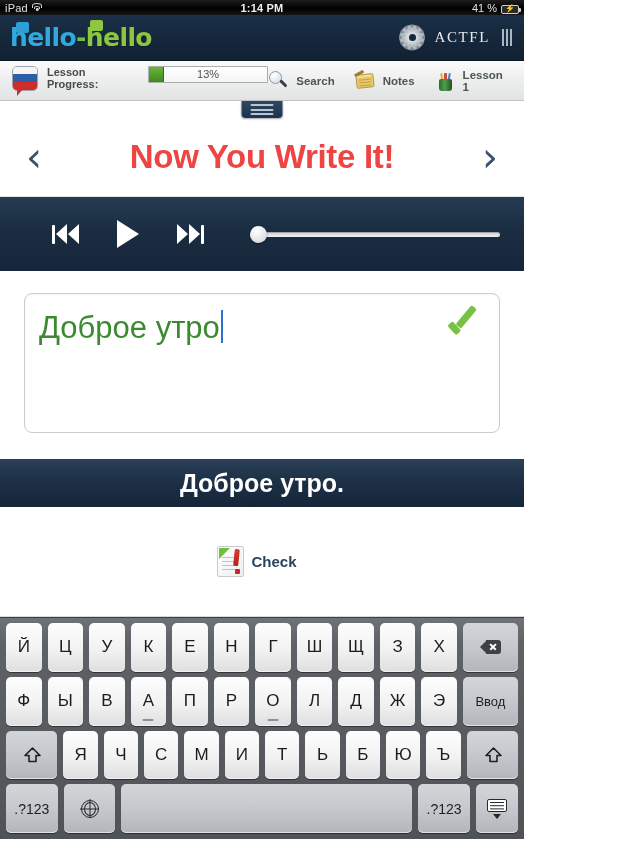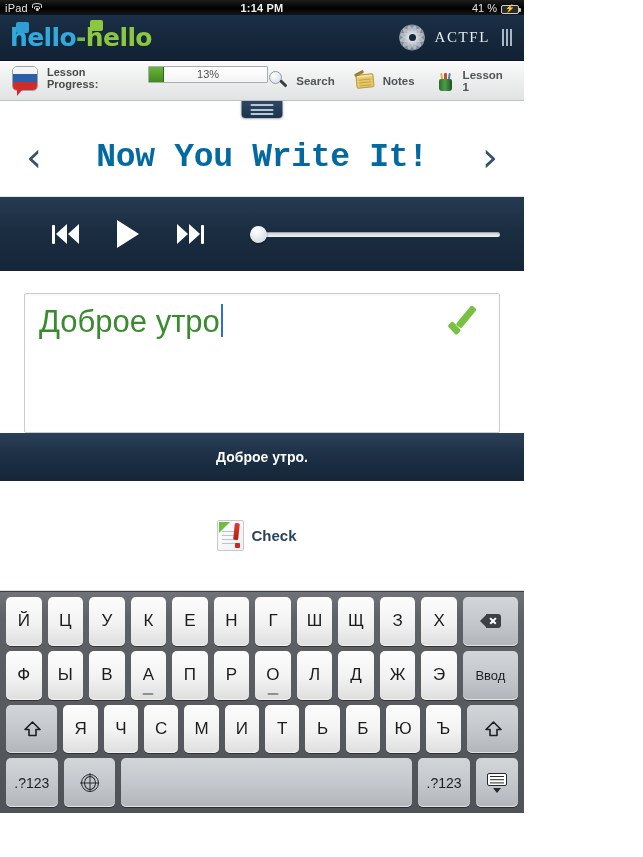--- a/index.html
+++ b/index.html
@@ -199,22 +199,22 @@
   .titlerow {
     position:absolute; left:0; right:0; top:17px; bottom:0;
     display:flex; align-items:center; justify-content:space-between;
     padding: 0 26px;
   }
   .navarrow {
     font-size:40px; color:#37526f; line-height:1; cursor:pointer;
     font-family:"DejaVu Sans", sans-serif; user-select:none;
   }
   .page-title {
-    font-size:33px; font-weight:bold; color:#0369a1; letter-spacing:-.3px;
-    font-family:Liberation Mono, monospace;
+    font-size:33px; font-weight:bold; color:#ef4444; letter-spacing:-.3px;
+    font-family:Liberation Sans, sans-serif;
   }
 
   
   .player {
     height:74px;
     background:linear-gradient(to bottom,#253b52 0%,#1b2d41 45%,#16263a 100%);
     display:flex; align-items:center; padding:0 24px 0 52px; gap:38px;
     box-shadow: 0 2px 3px rgba(0,0,0,.25);
   }
   .pbtn { cursor:pointer; display:flex; align-items:center; }
@@ -235,46 +235,47 @@
   }
   .scrub .knob {
     position:absolute; left:0; width:17px; height:17px; border-radius:50%;
     background:radial-gradient(circle at 40% 30%,#ffffff,#cdd2d7);
     box-shadow:0 1px 2px rgba(0,0,0,.5); cursor:pointer;
   }
 
   
   .answerzone { background:#ffffff; padding:22px 24px 0 24px; }
   .answerbox {
-    height:140px; border:1px solid #c9ccd0; border-radius:2px; background:#fff;
-    position:relative; padding:10px 14px;
+    height:140px; border:1px solid #c9ccd0; border-radius:8px; background:#fff;
+    position:relative; padding:16px 14px;
     box-shadow: inset 0 1px 2px rgba(0,0,0,.05);
   }
   .answer-text {
     font-size:31px; color:#3b8a30; font-weight:normal; line-height:1.15;
     font-family:"Liberation Sans", sans-serif; display:inline-block;
     vertical-align:top;
   }
   .caret {
     display:inline-block; width:2px; height:33px; background:#2f6fd0;
     vertical-align:-6px; margin-left:1px;
   }
   .tick {
     position:absolute; right:16px; top:12px; width:34px; height:30px;
   }
   .tick i { position:absolute; background:#7ac143; border-radius:2px; display:block; }
   .tick i:nth-child(1){ width:13px;height:6.5px; left:1px; top:14px; transform:rotate(47deg); transform-origin:left center;}
   .tick i:nth-child(2){ width:25px;height:6.5px; left:9px; top:17px; transform:rotate(-50deg); transform-origin:left center;}
 
   
   .prompt {
+    margin-top:26px;
     height:48px;
     background:linear-gradient(to bottom,#2b4057 0%,#1d3046 45%,#152639 100%);
     display:flex; align-items:center; justify-content:center;
-    color:#ffffff; font-size:14px; font-weight:bold;
+    color:#ffffff; font-size:25px; font-weight:bold;
     box-shadow: 0 2px 3px rgba(0,0,0,.22);
     font-family:"Liberation Sans", sans-serif;
   }
 
   
   .checkzone {
     background:#ffffff; height:110px;
     display:flex; align-items:center; justify-content:center;
     border-bottom:1px solid #d9dadc;
   }

